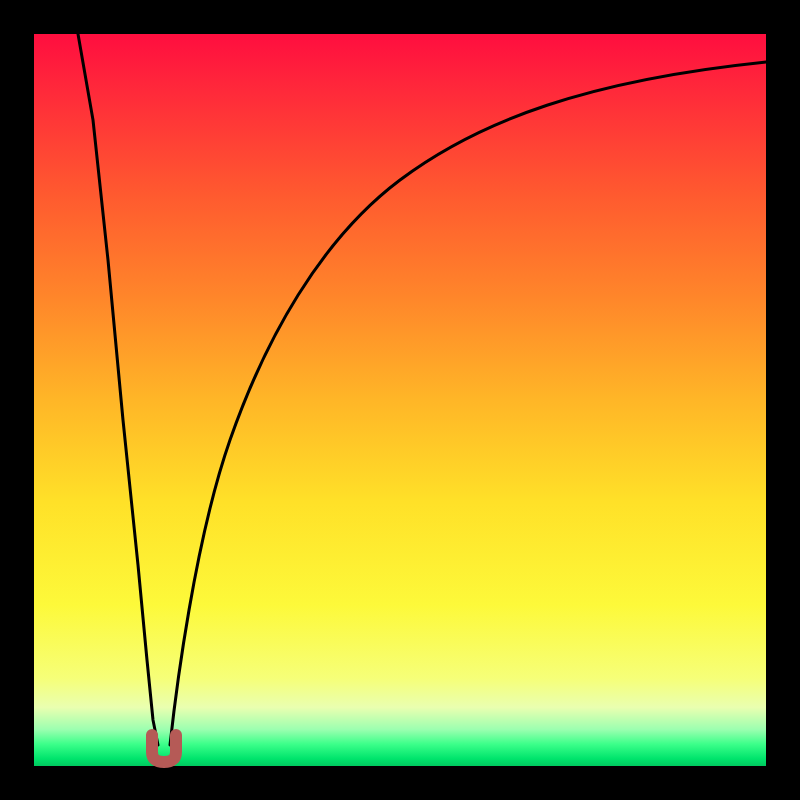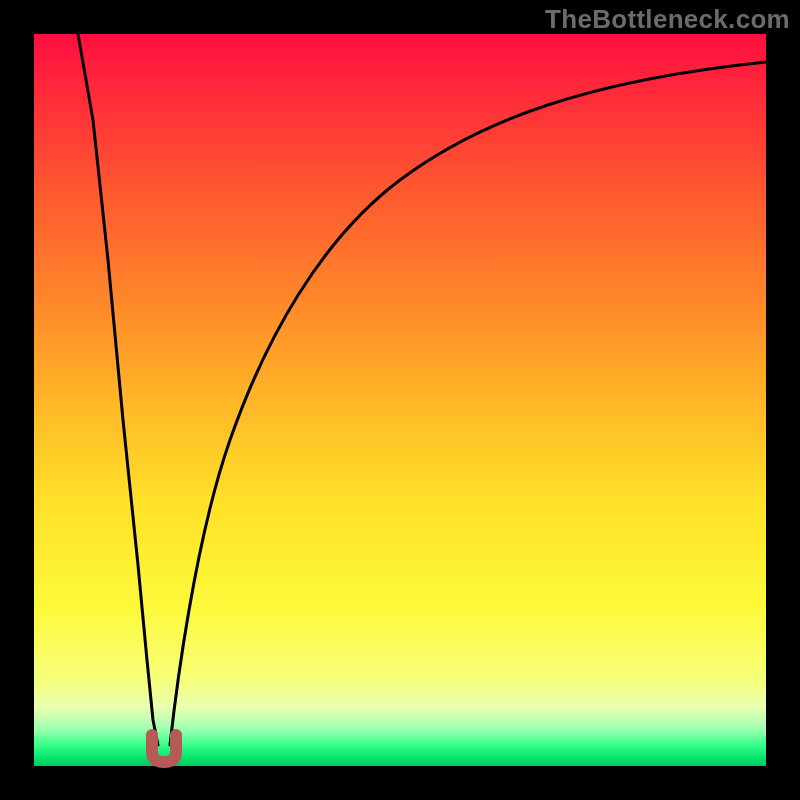--- a/index.html
+++ b/index.html
@@ -84,15 +84,14 @@
              C 265 340, 320 240, 400 180
              C 480 120, 590 80, 766 62" fill="none" stroke="#000" stroke-width="3" stroke-linecap="round" stroke-linejoin="round"></path>
 
     <path d="M 152 735
              L 152 752
              Q 152 762, 164 762
              Q 176 762, 176 752
              L 176 735" fill="none" stroke="#b55a56" stroke-width="12" stroke-linecap="round" stroke-linejoin="round"></path>
   </svg>
 
-  <div class="watermark">TheBottleneck.com</div>
 
 </div>
 
 </body></html>

